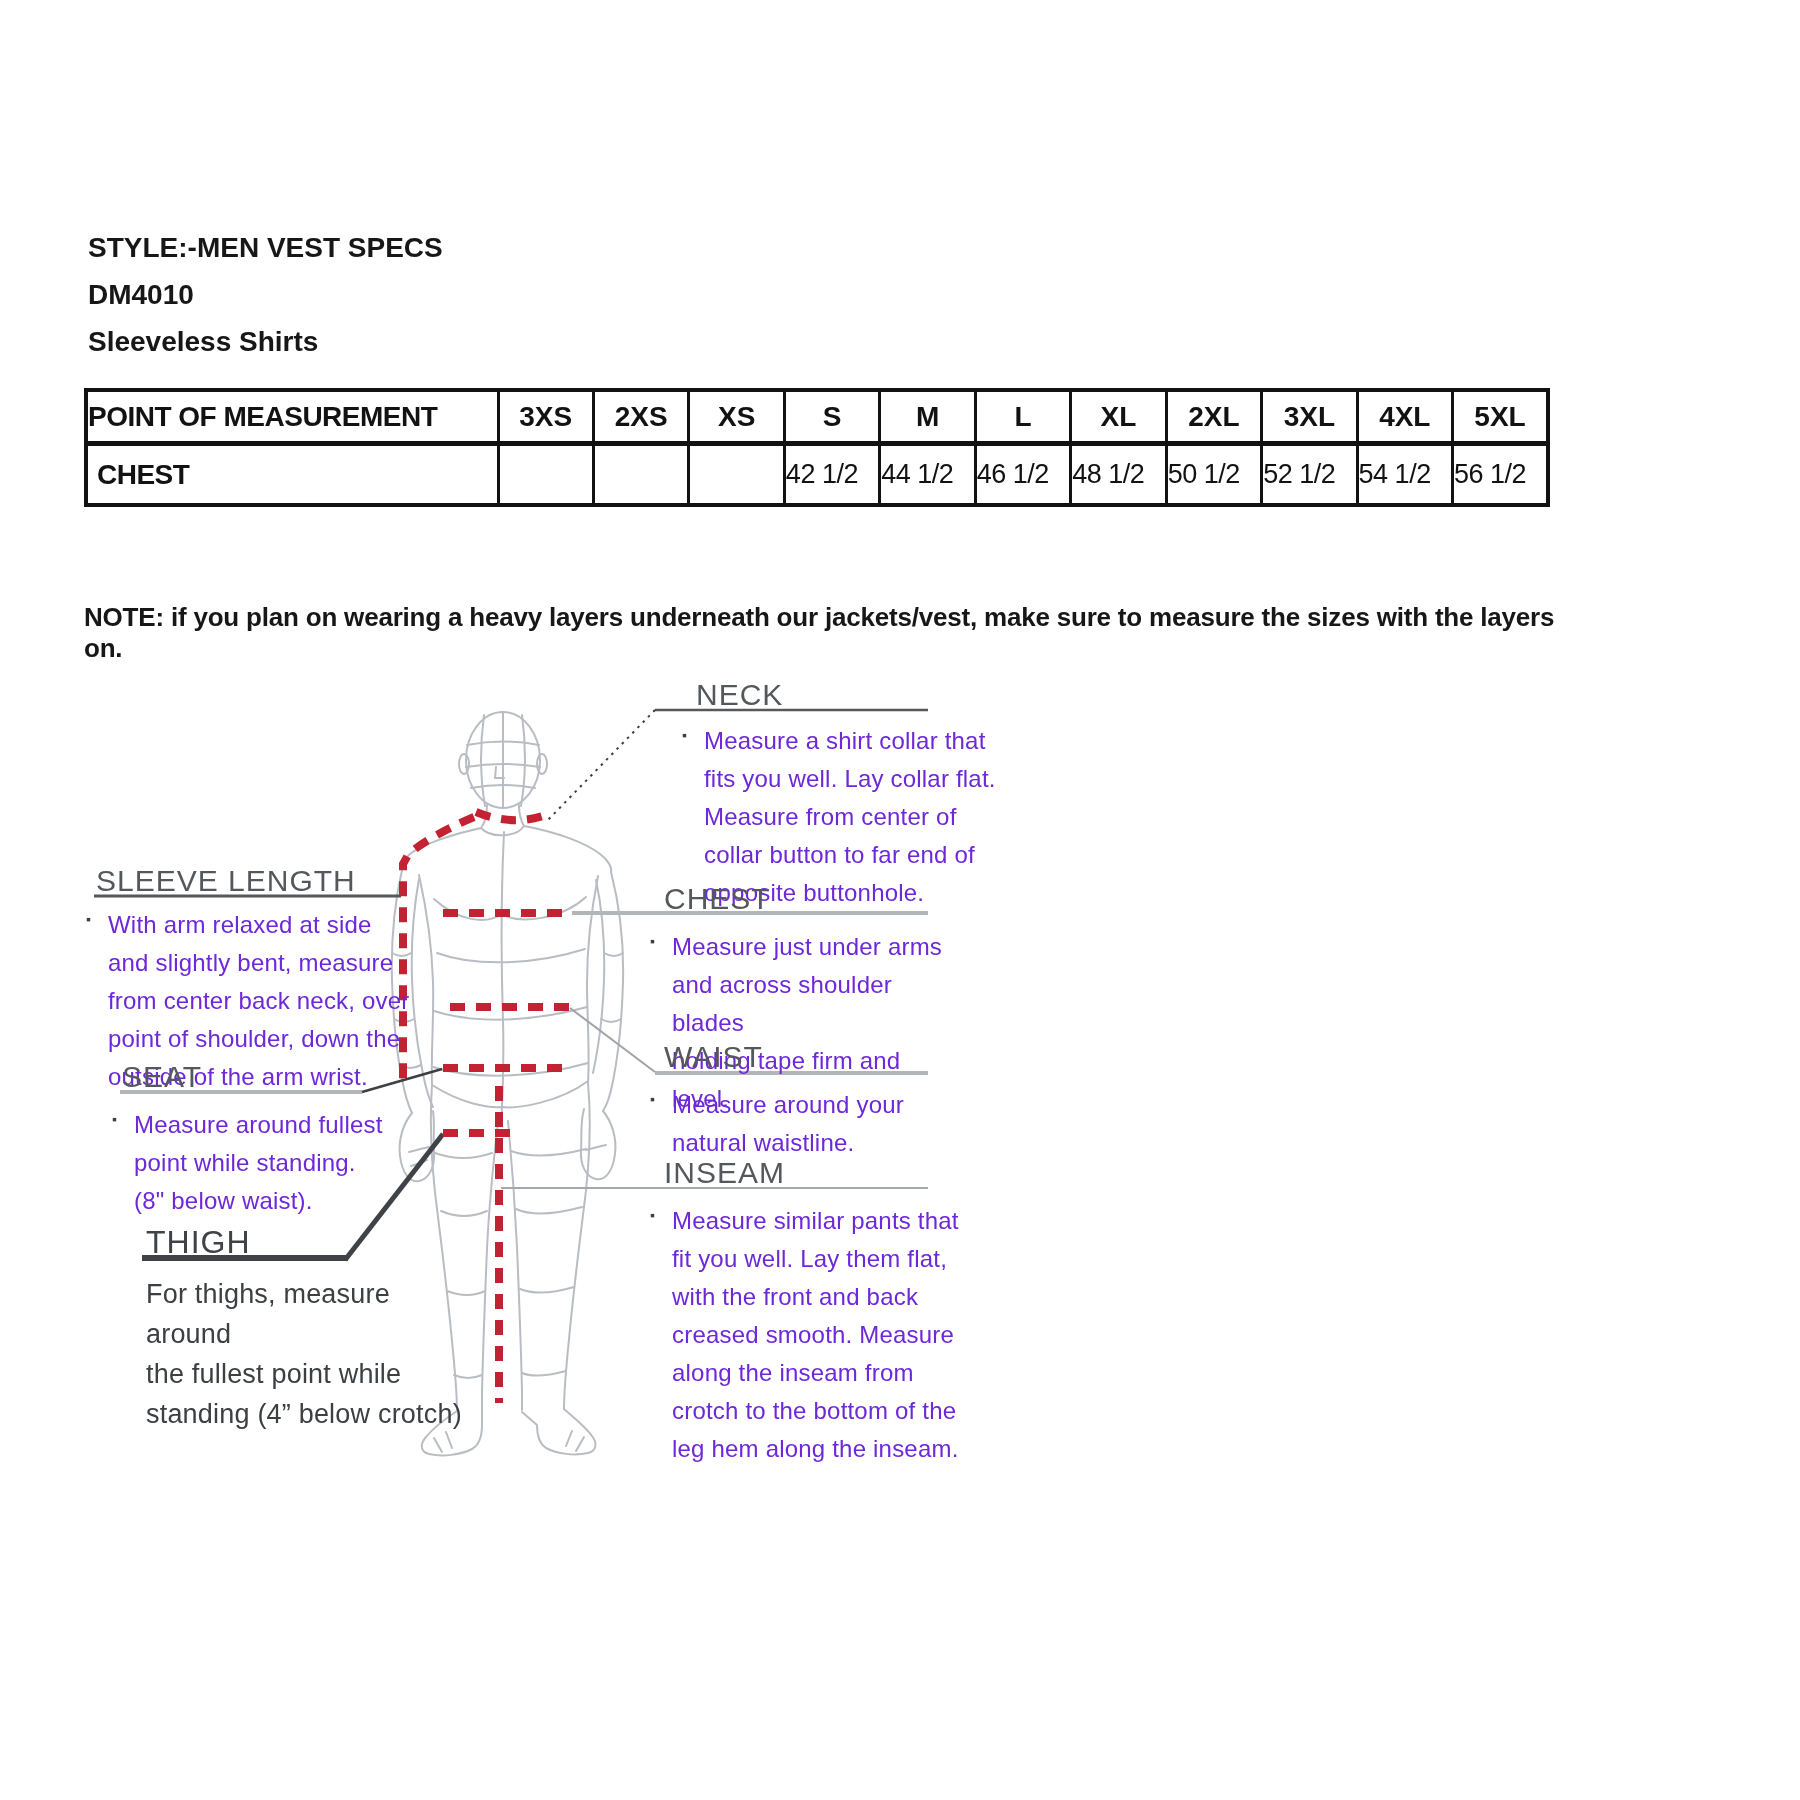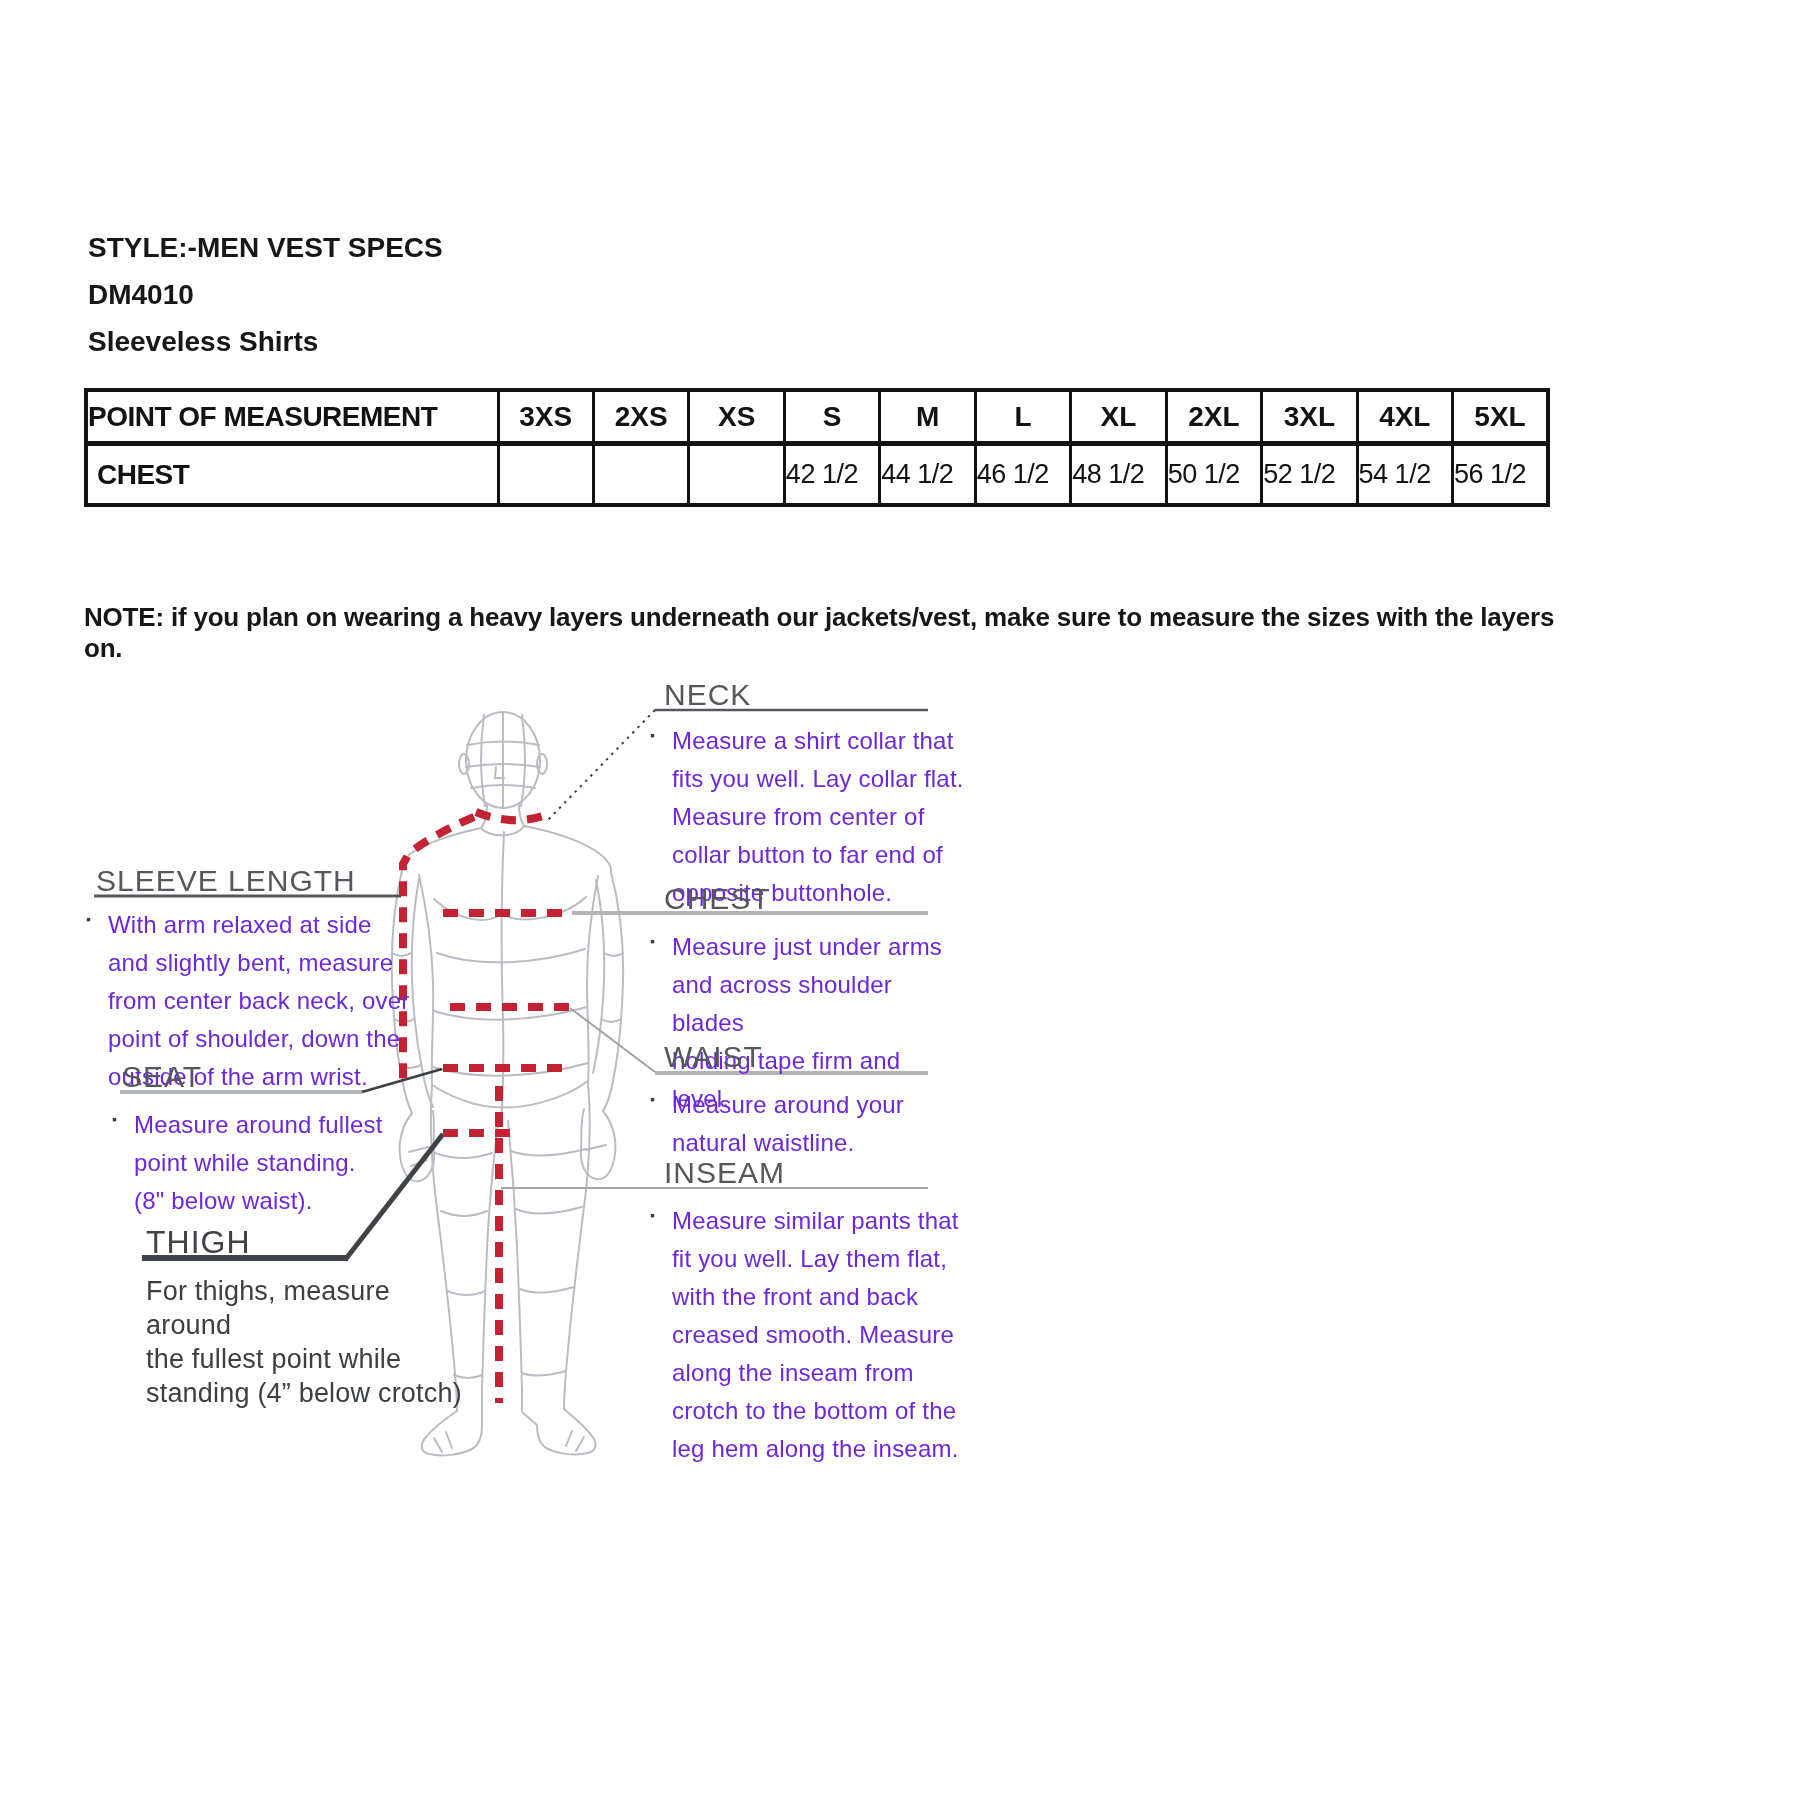--- a/index.html
+++ b/index.html
@@ -38,33 +38,33 @@
   .mlabel .hd{
     font-size:30px;line-height:30px;color:#54585c;letter-spacing:1px;font-weight:400;
   }
   .mlabel .body{display:flex;margin-left:-14px;margin-top:14px;}
   .mlabel .bullet{
     width:22px;flex:0 0 22px;font-size:14px;line-height:27px;color:#3c4043;
   }
   .mlabel .txt{
     white-space:pre-line;font-size:24px;line-height:38px;color:#6d28d9;letter-spacing:0.2px;
   }
-  .lbl-neck  {left:664px;top:680px;width:300px;}
+  .lbl-neck  {left:696px;top:680px;width:300px;}
   .lbl-neck .body{margin-top:12px;}
   .lbl-chest {left:664px;top:884px;width:300px;}
   .lbl-waist {left:664px;top:1042px;width:300px;}
   .lbl-inseam{left:664px;top:1158px;width:300px;}
   .lbl-sleeve{left:96px;top:866px;width:320px;}
   .lbl-sleeve .body{margin-left:-10px;margin-top:10px;}
   .lbl-seat  {left:122px;top:1062px;width:300px;}
   .lbl-seat .body{margin-left:-10px;}
   .lbl-thigh {left:146px;top:1226px;width:320px;}
   .lbl-thigh .hd{font-size:32px;line-height:32px;color:#3f4347;}
   .lbl-thigh .body{margin-left:0;margin-top:16px;}
-  .lbl-thigh .txt{font-size:27px;line-height:34px;color:#3c4043;}
+  .lbl-thigh .txt{font-size:27px;line-height:40px;color:#3c4043;}
 </style>
 </head>
 <body>
 
 <div class="page">
 
   <div class="doc-header">
     <div>STYLE:-MEN VEST SPECS</div>
     <div>DM4010</div>
     <div>Sleeveless Shirts</div>

